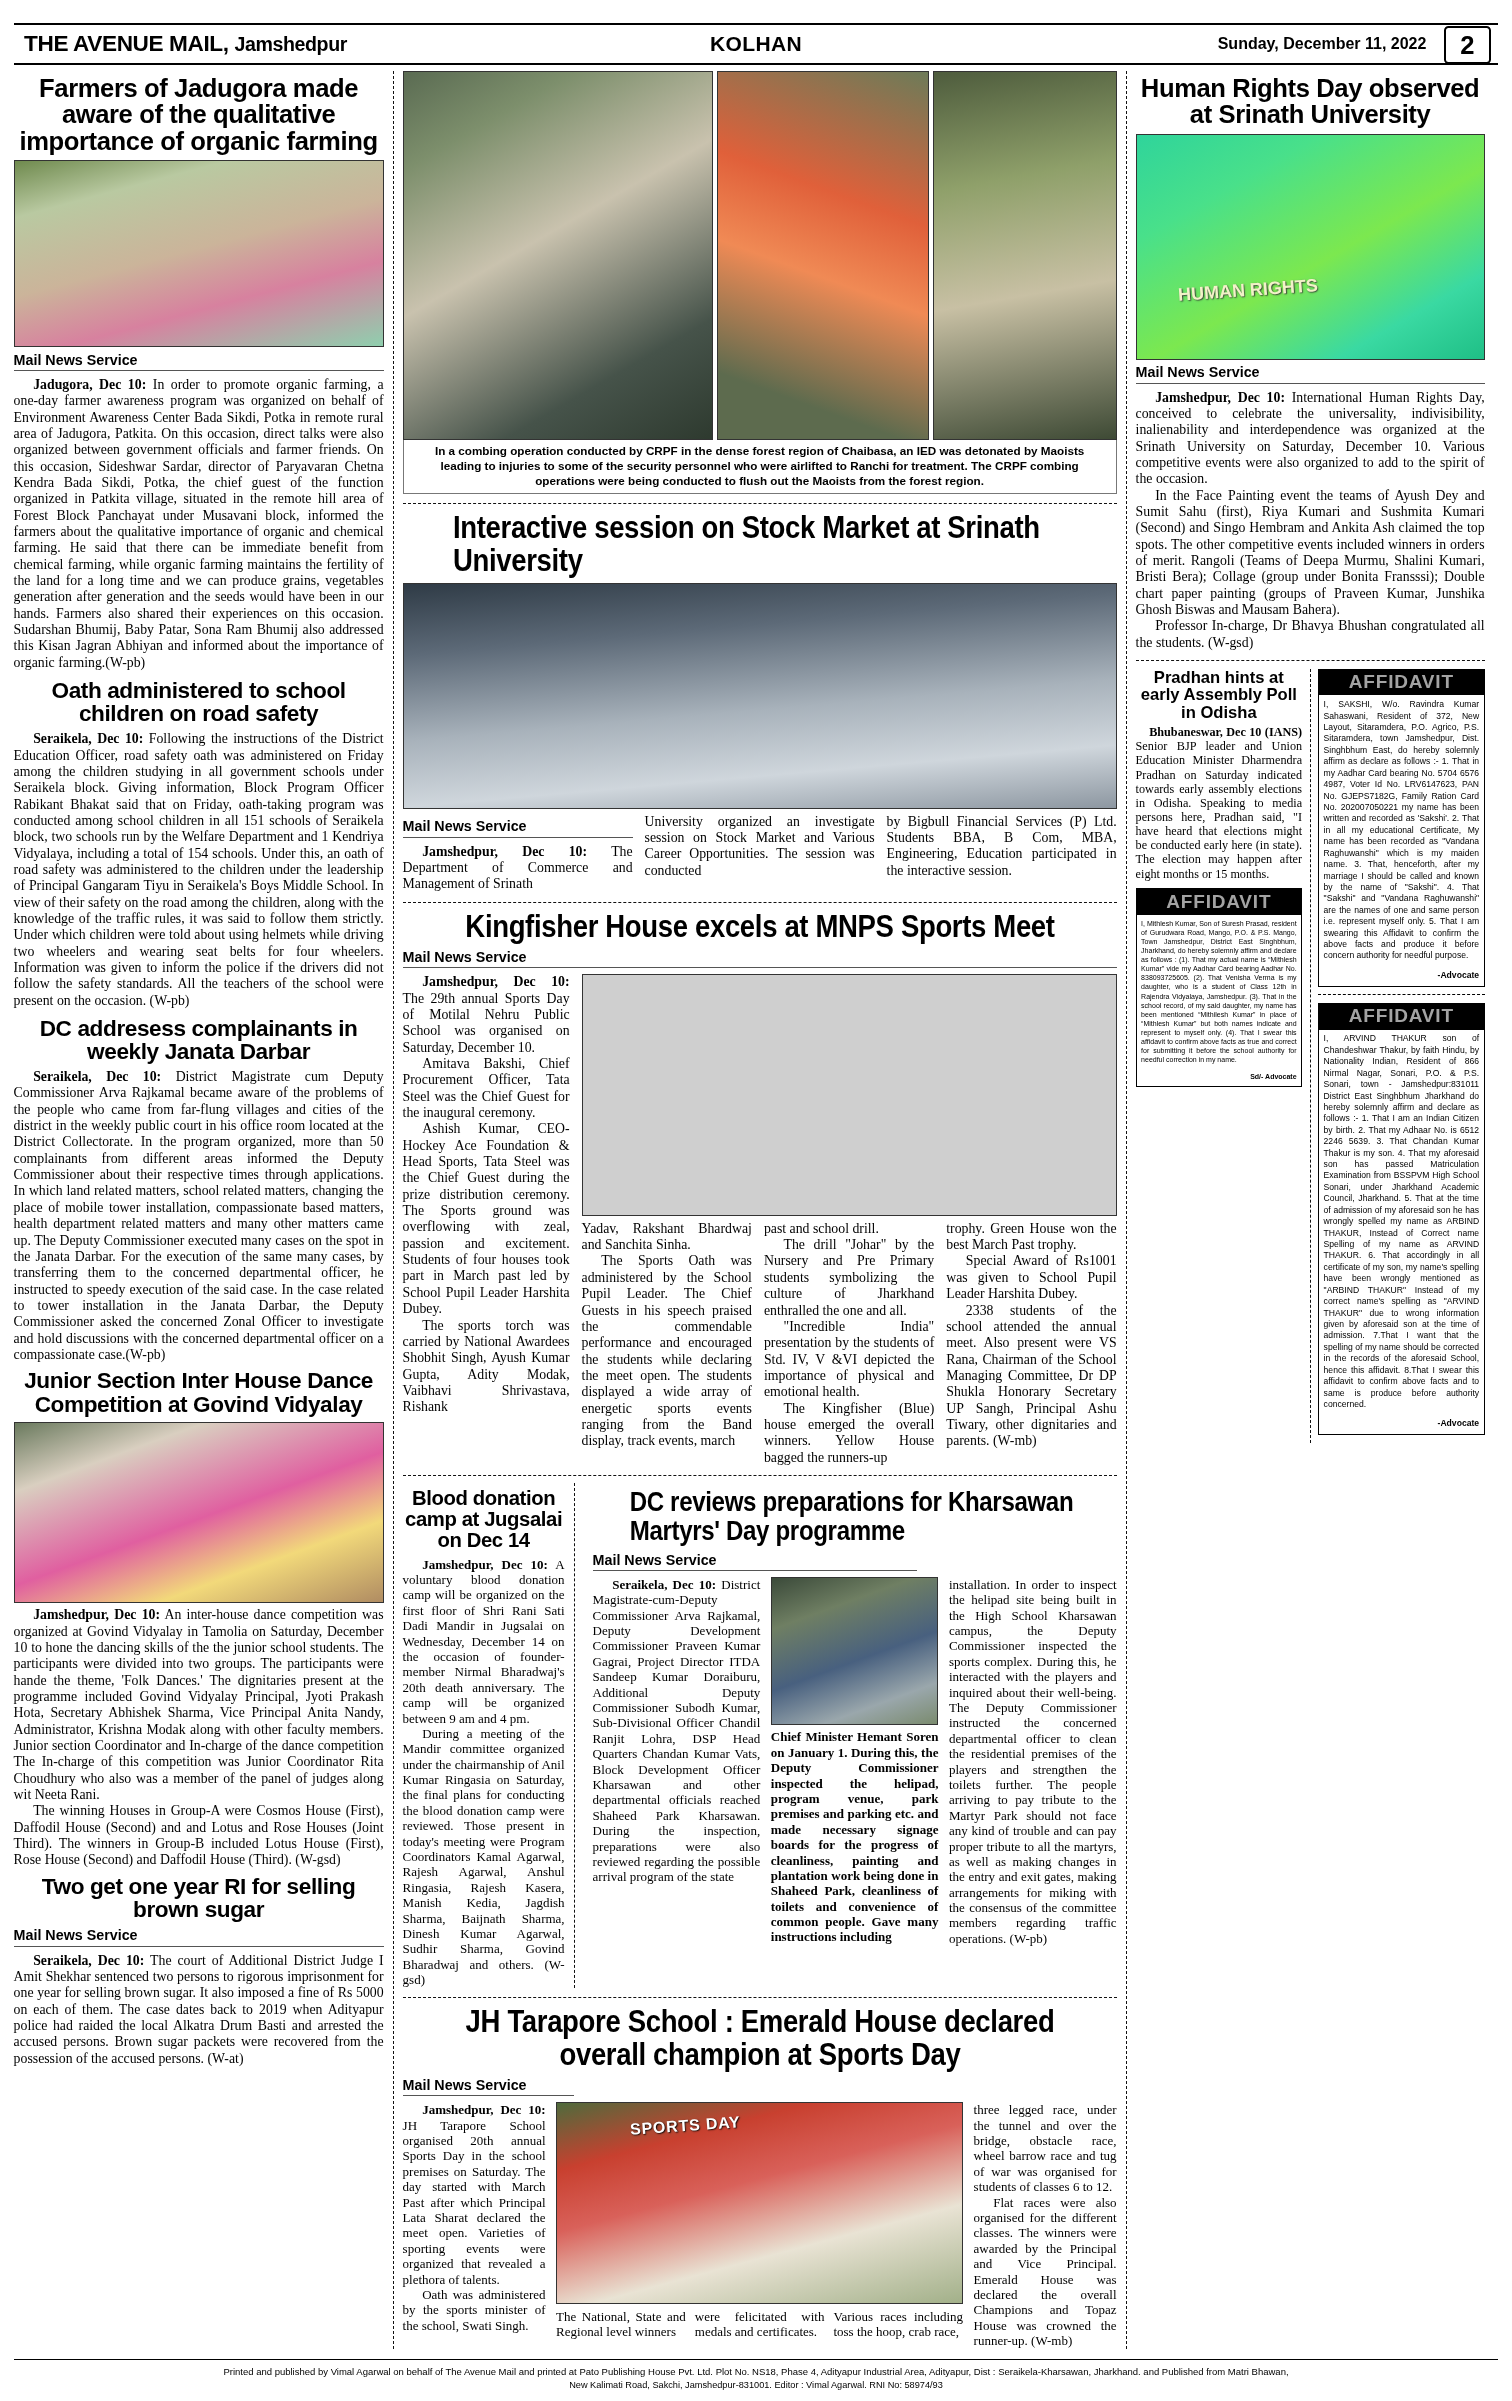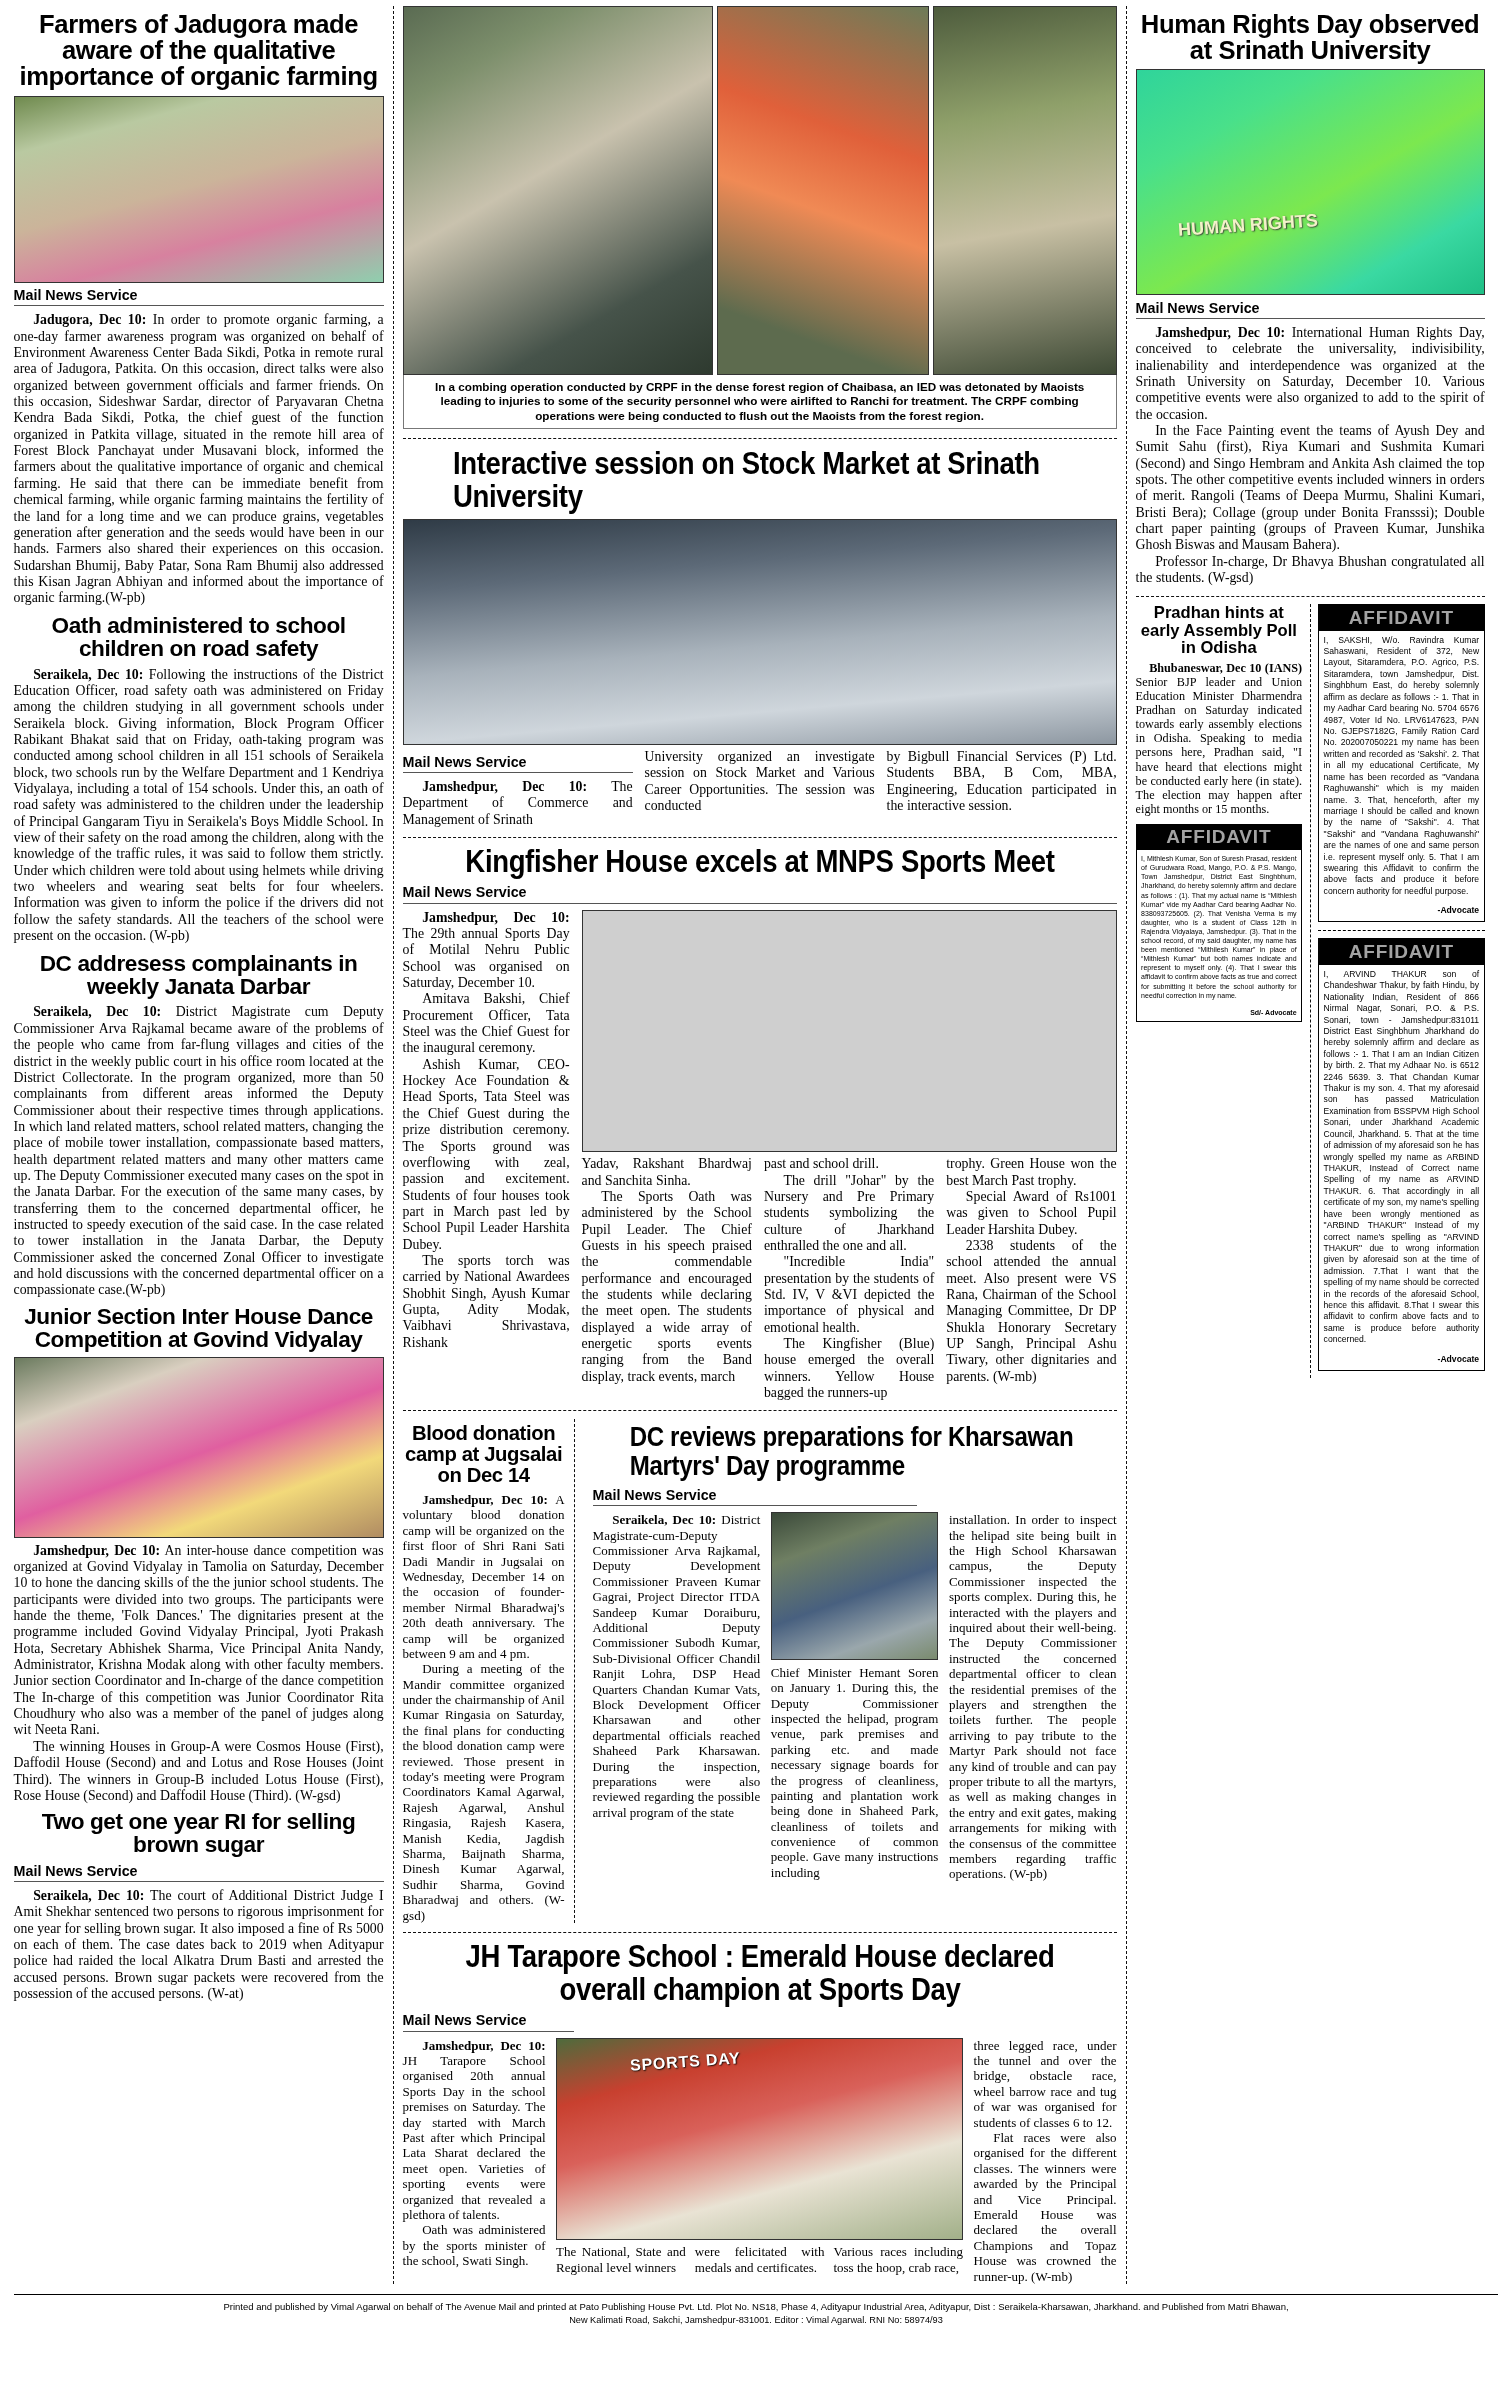--- a/index.html
+++ b/index.html
@@ -123,20 +123,29 @@
   }
   .footer .l2 { font-size:9.2px; }
 
   .nobreak { break-inside:avoid; }
 </style>
 </head>
 <body>
 
 <div class="page">
 
+  <div class="masthead">
+    <div class="mh-left">
+      <span>THE AVENUE MAIL,</span>
+      <span class="sub">Jamshedpur</span>
+    </div>
+    <div class="mh-center">KOLHAN</div>
+    <div class="mh-right">Sunday, December 11, 2022</div>
+    <div class="mh-pageno">2</div>
+  </div>
 
   <div class="grid">
 
     <div class="col-left">
 
       <div class="nobreak">
         <h2 class="hl hl-lg">Farmers of Jadugora made aware of the qualitative importance of organic farming</h2>
         <div class="photo ph-farmers" style="height:187px;"></div>
         <div class="byline">Mail News Service</div>
         <div class="byline-rule"></div>
@@ -244,21 +253,21 @@
           <p class="body" style="font-size:13px;">During a meeting of the Mandir committee organized under the chairmanship of Anil Kumar Ringasia on Saturday, the final plans for conducting the blood donation camp were reviewed. Those present in today's meeting were Program Coordinators Kamal Agarwal, Rajesh Agarwal, Anshul Ringasia, Rajesh Kasera, Manish Kedia, Jagdish Sharma, Baijnath Sharma, Dinesh Kumar Agarwal, Sudhir Sharma, Govind Bharadwaj and others. (W-gsd)</p>
         </div>
         <div style="flex:1;">
           <h1 class="hl hl-lg hl-cond" style="text-align:left; font-size:28px;">DC reviews preparations for Kharsawan Martyrs' Day programme</h1>
           <div class="byline">Mail News Service</div>
           <div class="byline-rule" style="width:62%;"></div>
           <div style="display:flex; gap:10.5px;">
             <div style="flex:1;">
               <p class="body" style="font-size:13px;"><span class="lede">Seraikela, Dec 10:</span> <span>District Magistrate-cum-Deputy Commissioner Arva Rajkamal, Deputy Development Commissioner Praveen Kumar Gagrai, Project Director ITDA Sandeep Kumar Doraiburu, Additional Deputy Commissioner Subodh Kumar, Sub-Divisional Officer Chandil Ranjit Lohra, DSP Head Quarters Chandan Kumar Vats, Block Development Officer Kharsawan and other departmental officials reached Shaheed Park Kharsawan. During the inspection, preparations were also reviewed regarding the possible arrival program of the state</span></p>
             </div>
-            <div style="flex:1;">
+            <div style="flex:1;font-weight:bold;">
               <div class="photo ph-dc" style="height:148px; margin-bottom:4.5px;"></div>
               <p class="body" style="text-indent:0; font-size:13px;">Chief Minister Hemant Soren on January 1. During this, the Deputy Commissioner inspected the helipad, program venue, park premises and parking etc. and made necessary signage boards for the progress of cleanliness, painting and plantation work being done in Shaheed Park, cleanliness of toilets and convenience of common people. Gave many instructions including</p>
             </div>
             <div style="flex:1;">
               <p class="body" style="text-indent:0; font-size:13px;">installation. In order to inspect the helipad site being built in the High School Kharsawan campus, the Deputy Commissioner inspected the sports complex. During this, he interacted with the players and inquired about their well-being. The Deputy Commissioner instructed the concerned departmental officer to clean the residential premises of the players and strengthen the toilets further. The people arriving to pay tribute to the Martyr Park should not face any kind of trouble and can pay proper tribute to all the martyrs, as well as making changes in the entry and exit gates, making arrangements for miking with the consensus of the committee members regarding traffic operations. (W-pb)</p>
             </div>
           </div>
         </div>
       </div>
 

